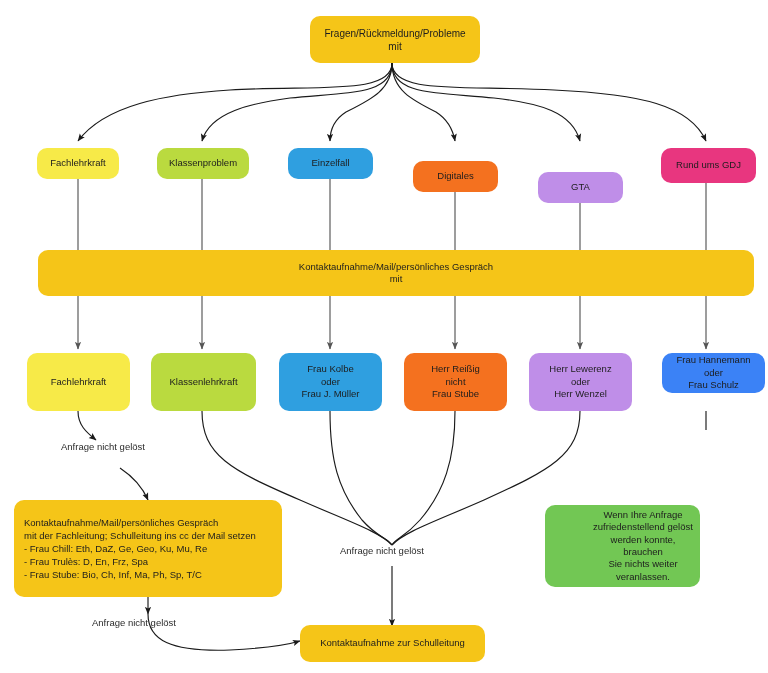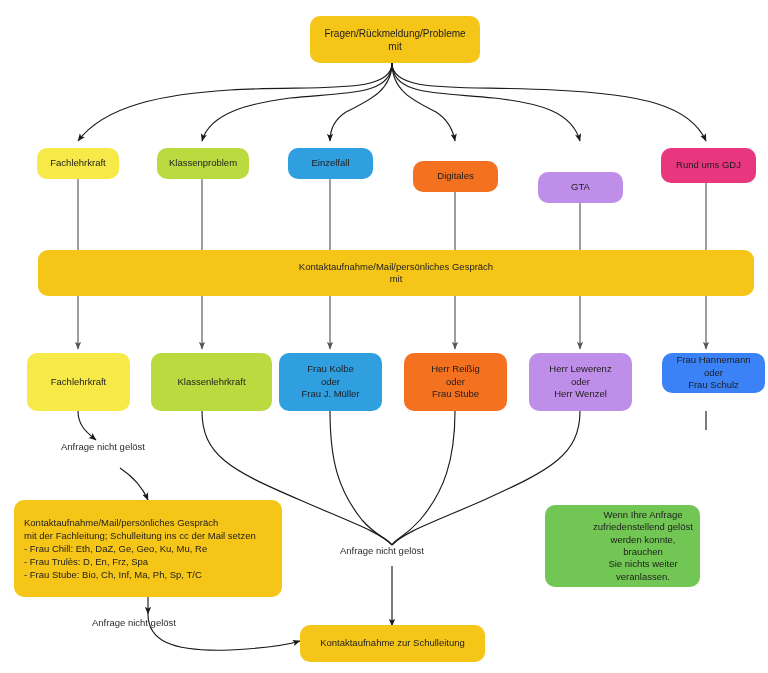--- a/index.html
+++ b/index.html
@@ -146,31 +146,31 @@
   </div>
 
   <div class="node" style="left:38px; top:250px; width:716px; height:46px; background:#f5c518; font-size:9.5px;">
     <span>Kontaktaufnahme/Mail/persönliches Gespräch
 mit</span>
   </div>
 
   <div class="node" style="left:27px; top:353px; width:103px; height:58px; background:#f7ea48; font-size:9.5px;">
     <span>Fachlehrkraft</span>
   </div>
-  <div class="node" style="left:151px; top:353px; width:121px; height:58px; background:#bada3f; font-size:9.5px;">
+  <div class="node" style="left:151px; top:353px; width:105px; height:58px; background:#bada3f; font-size:9.5px;">
     <span>Klassenlehrkraft</span>
   </div>
   <div class="node" style="left:279px; top:353px; width:103px; height:58px; background:#2f9fe0; font-size:9.5px;">
     <span>Frau Kolbe
 oder
 Frau J. Müller</span>
   </div>
   <div class="node" style="left:404px; top:353px; width:103px; height:58px; background:#f4711f; font-size:9.5px;">
     <span>Herr Reißig
-oder
+nicht
 Frau Stube</span>
   </div>
   <div class="node" style="left:529px; top:353px; width:103px; height:58px; background:#bf8ee8; font-size:9.5px;">
     <span>Herr Lewerenz
 oder
 Herr Wenzel</span>
   </div>
   <div class="node" style="left:655px; top:353px; width:103px; height:40px; background:#3b82f6; font-size:9.5px;margin-left:7px;">
     <span>Frau Hannemann
 oder

